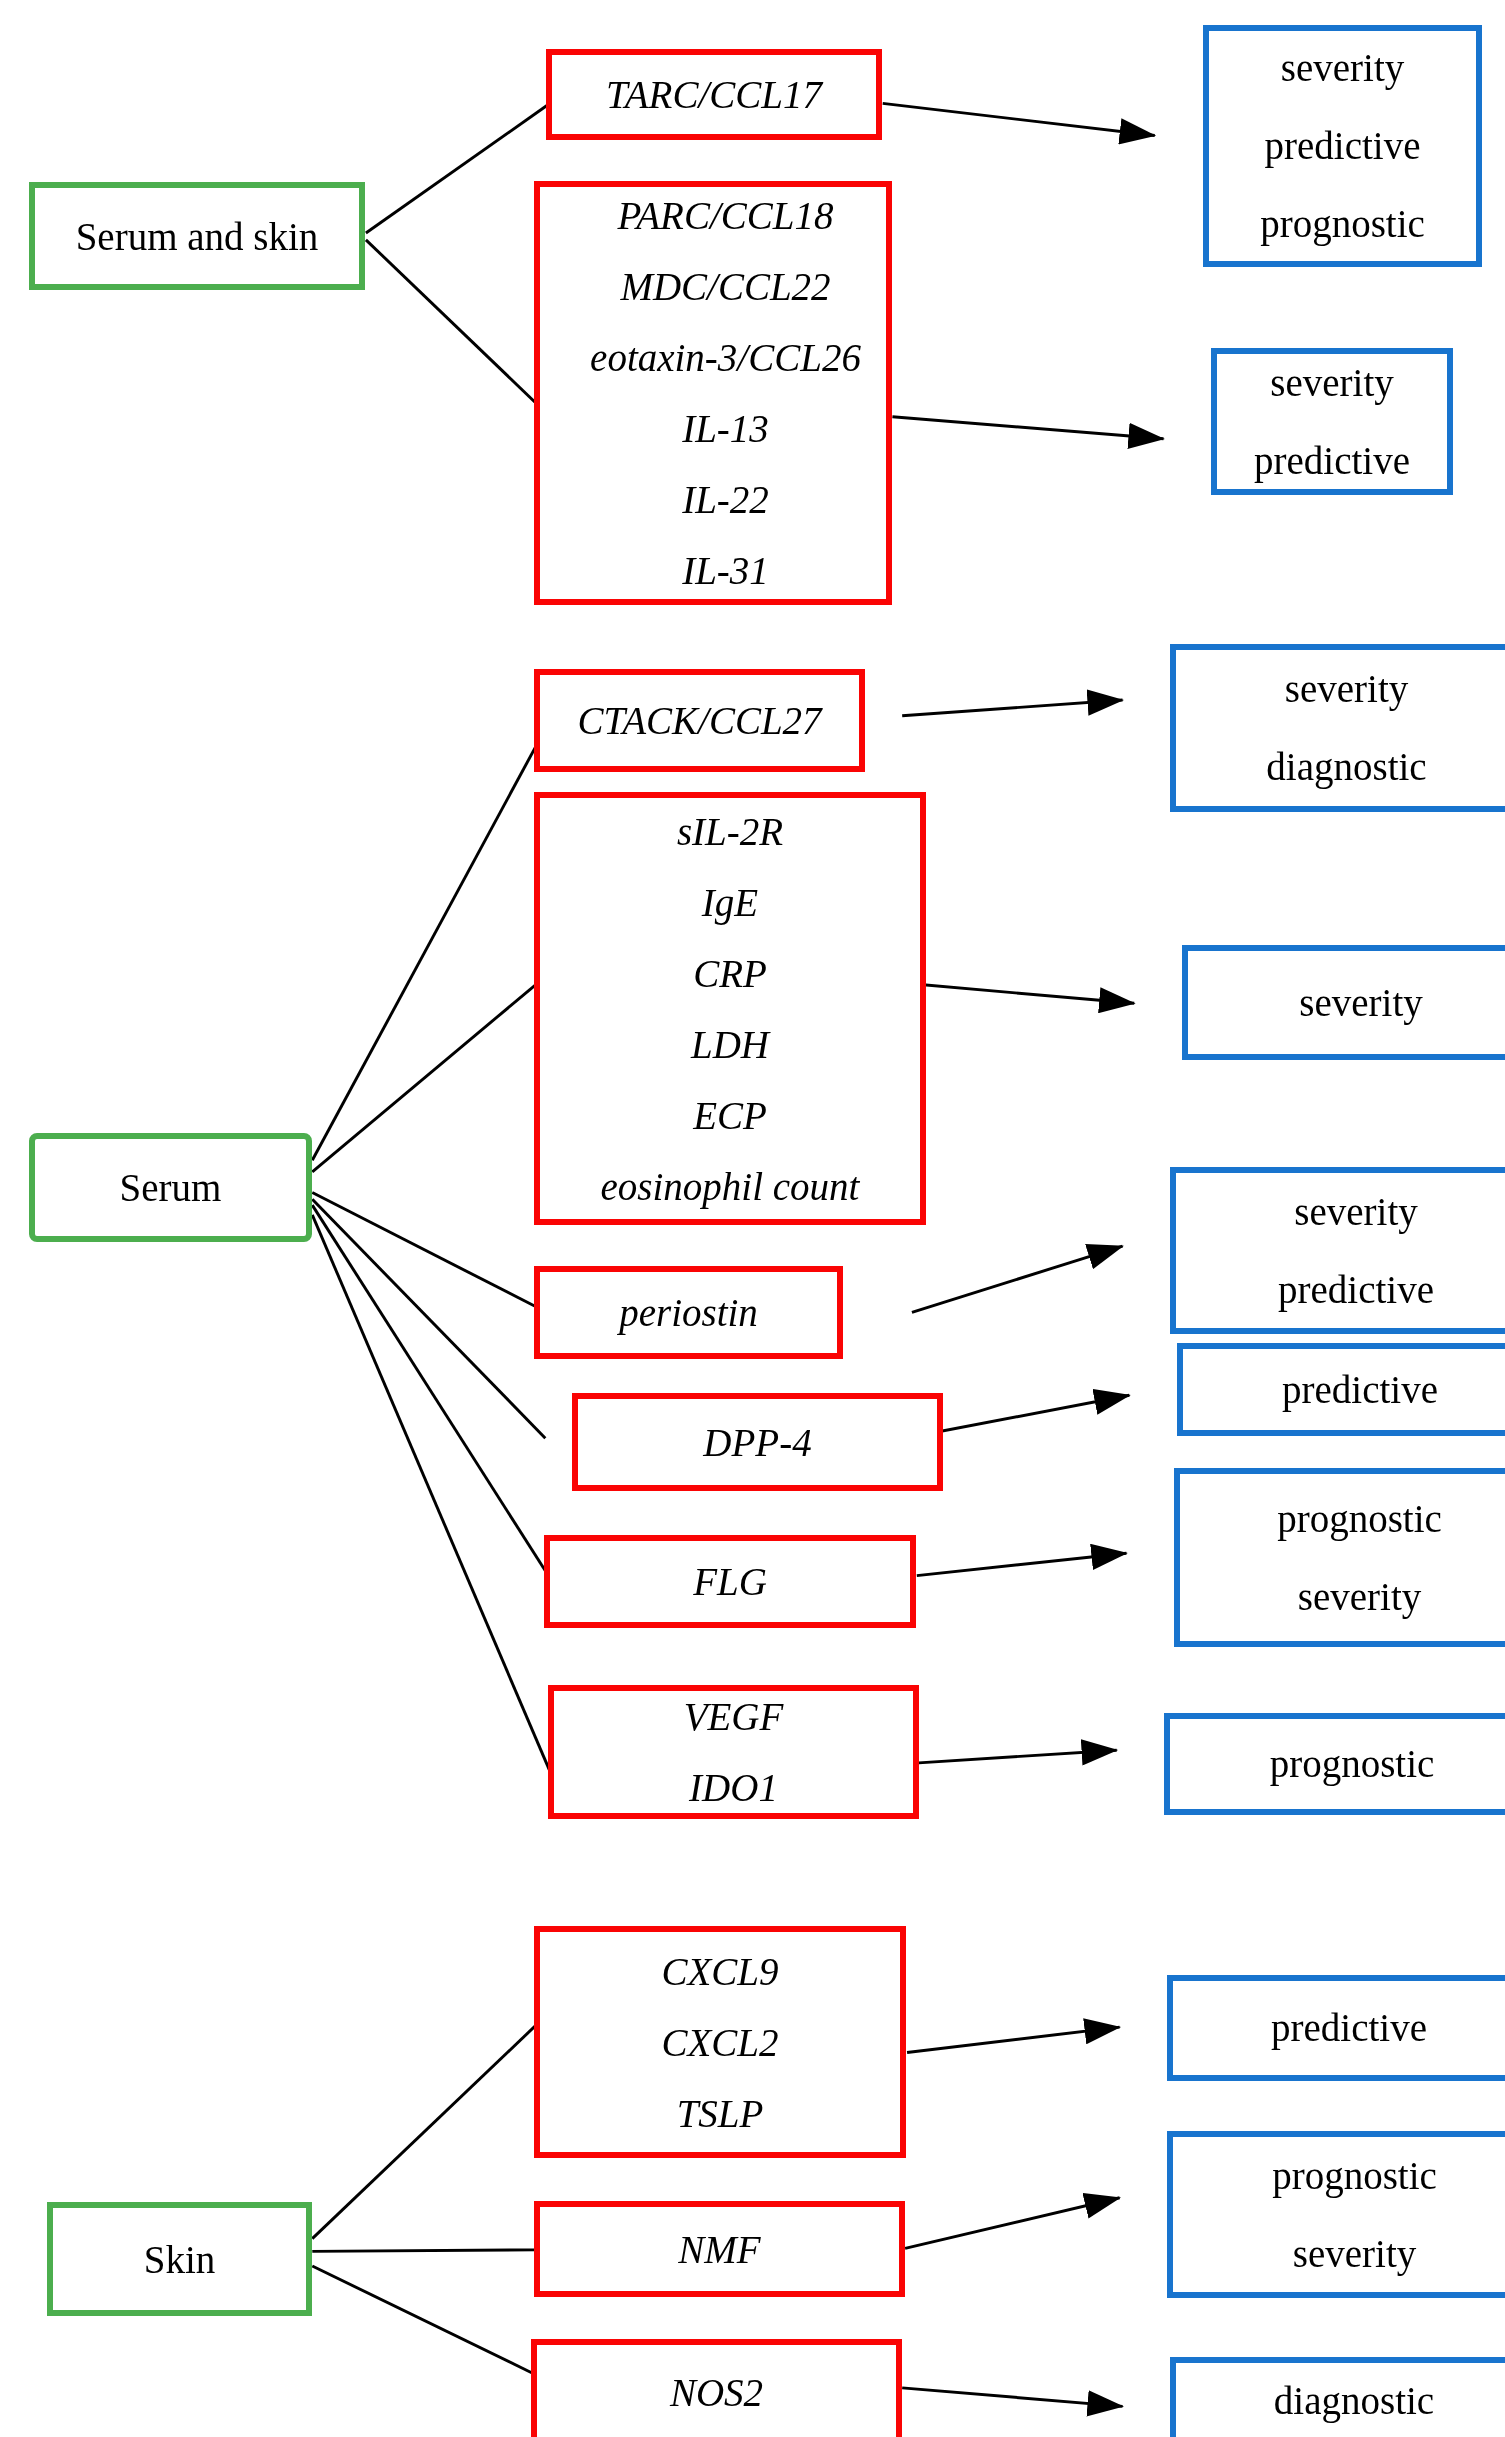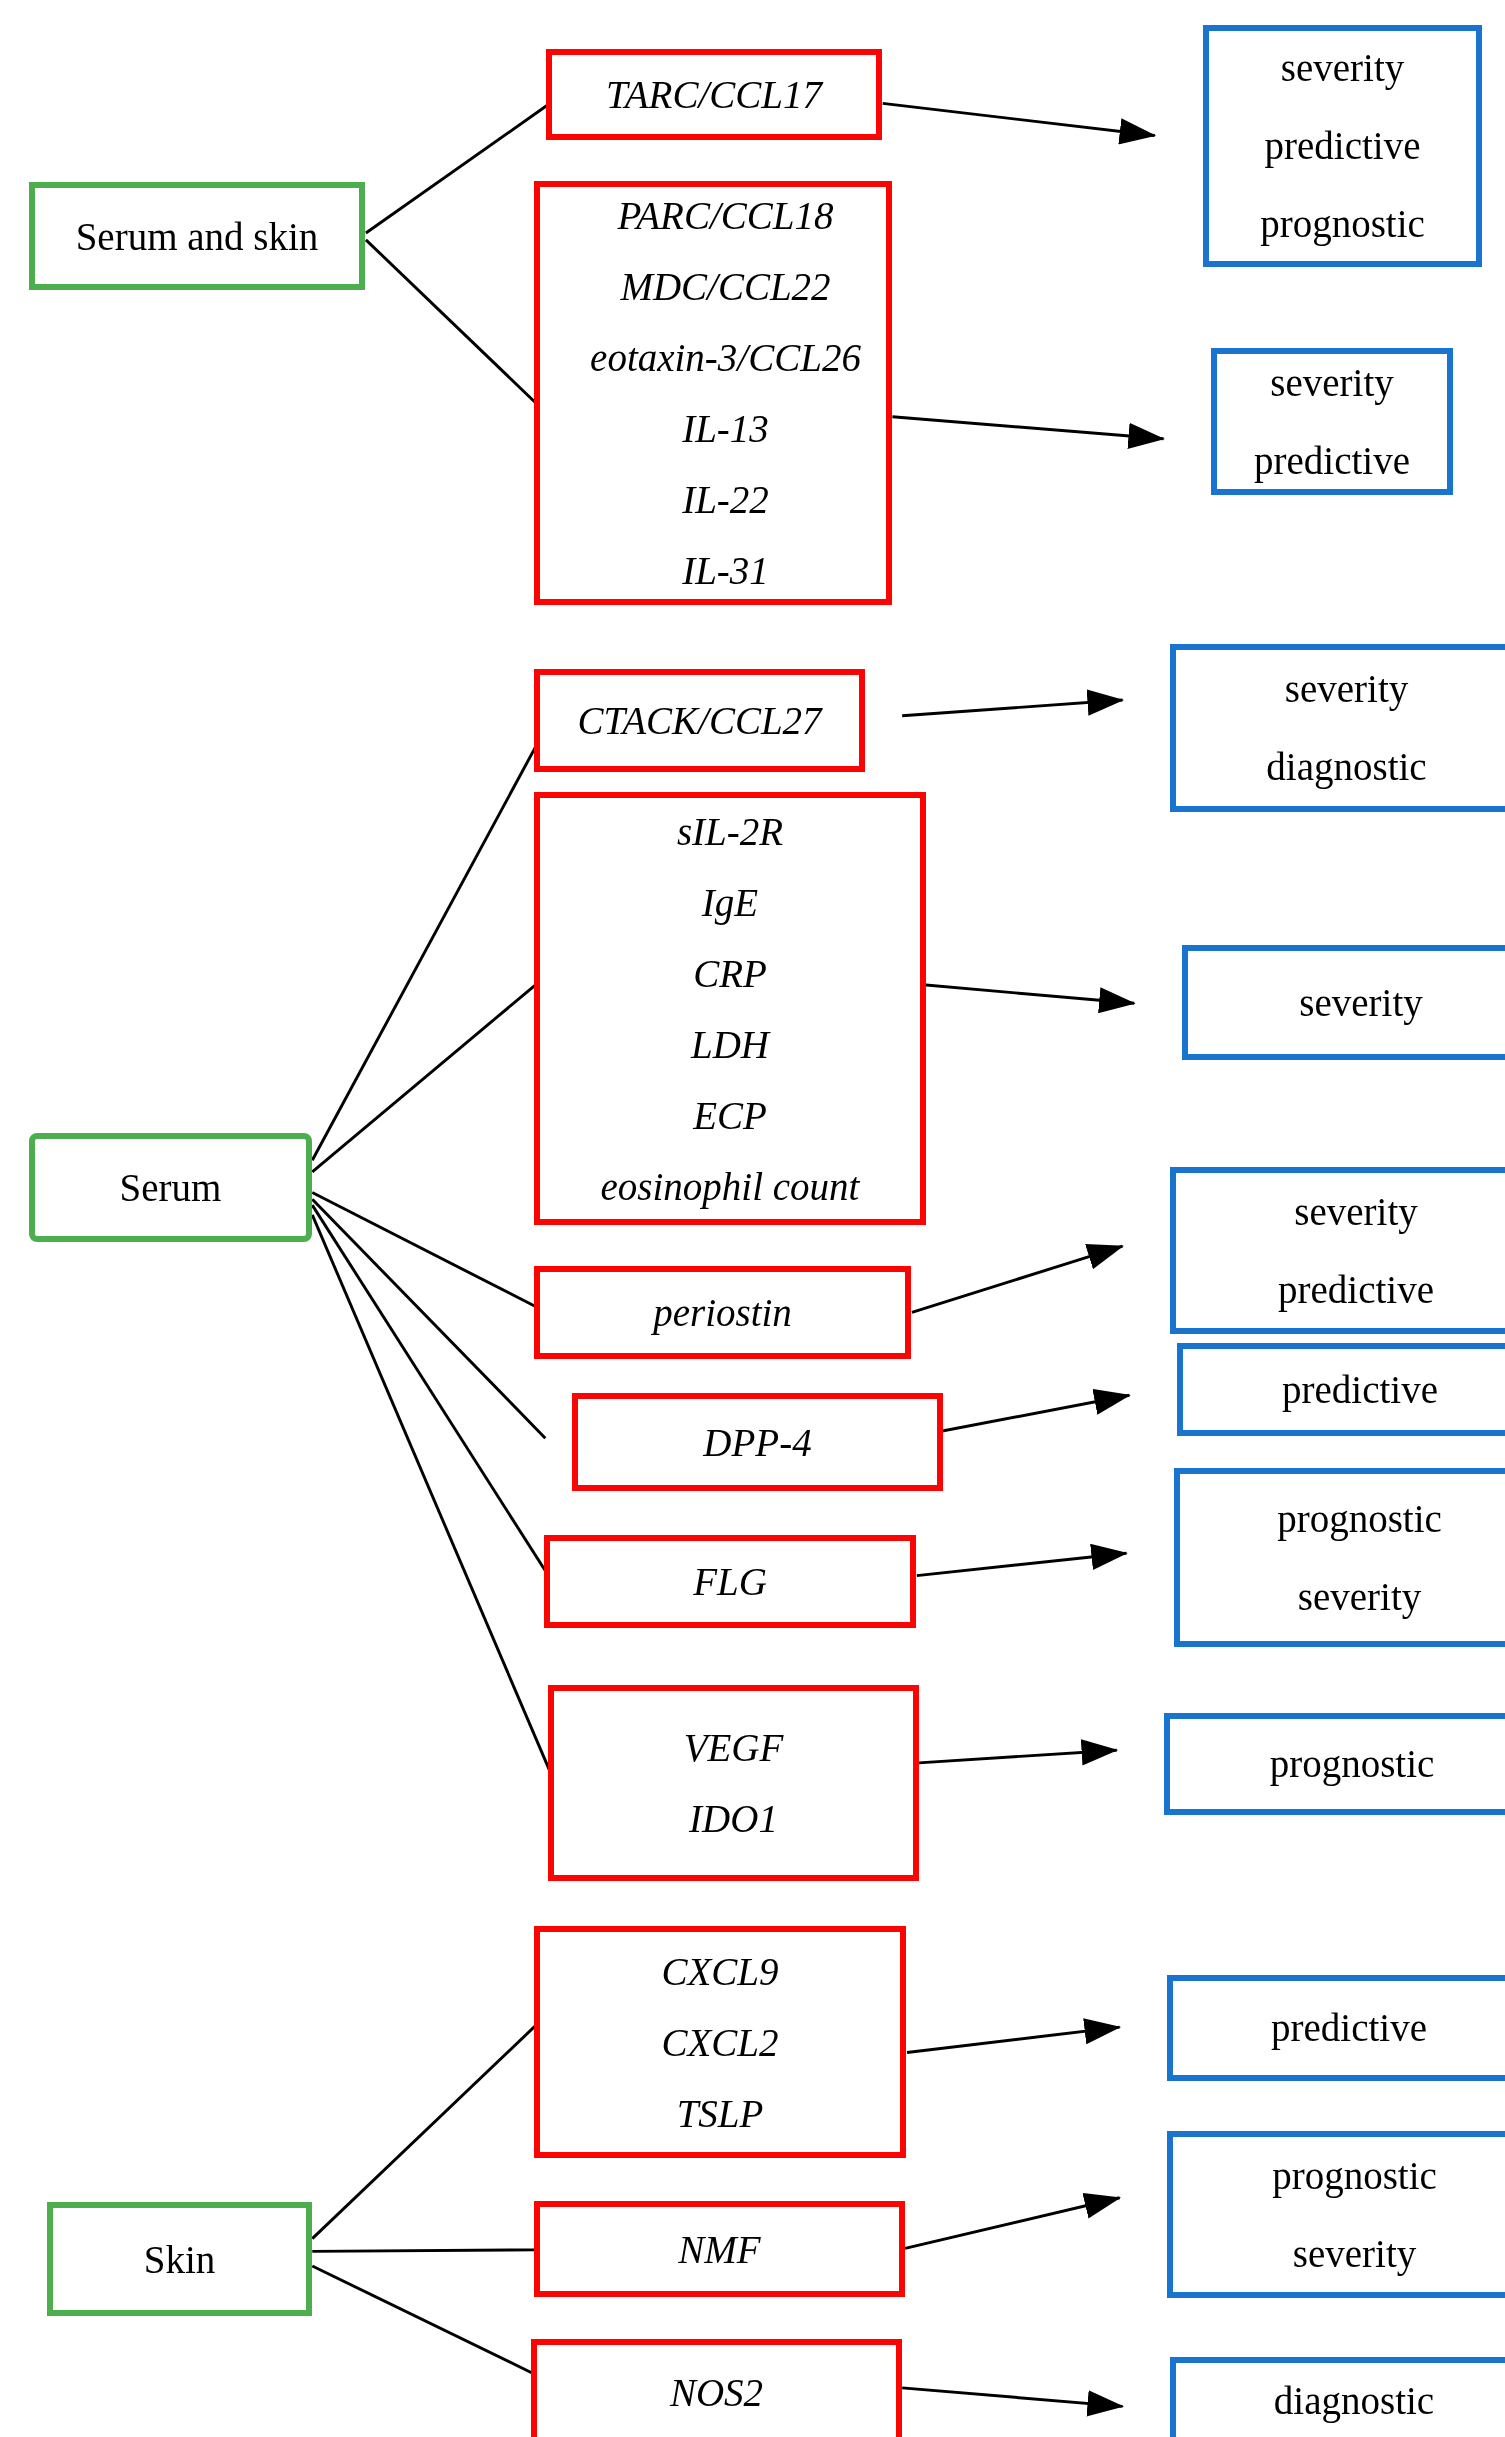--- a/index.html
+++ b/index.html
@@ -108,41 +108,41 @@
     <div class="box utility" style="left: 1129px; top: 644px; width: 353px; height: 168px;">
       <div class="line">severity</div>
       <div class="line">diagnostic</div>
     </div>
     <div class="box utility" style="left: 1141px; top: 945px; width: 358px; height: 115px;">
       <div class="line">severity</div>
     </div>
     <div class="box source" style="left: 29px; top: 1133px; width: 283px; height: 109px; border-radius: 8px;">
       <div class="line">Serum</div>
     </div>
-    <div class="box biomarker" style="left: 534px; top: 1266px; width: 377px; height: 93px;">
+    <div class="box biomarker" style="left: 534px; top: 1266px; width: 309px; height: 93px;">
       <div class="line">periostin</div>
     </div>
     <div class="box utility" style="left: 1129px; top: 1167px; width: 372px; height: 167px;">
       <div class="line">severity</div>
       <div class="line">predictive</div>
     </div>
     <div class="box biomarker" style="left: 544px; top: 1393px; width: 371px; height: 98px; margin-left: 28px;">
       <div class="line">DPP-4</div>
     </div>
     <div class="box utility" style="left: 1136px; top: 1343px; width: 366px; height: 93px;">
       <div class="line">predictive</div>
     </div>
     <div class="box biomarker" style="left: 544px; top: 1535px; width: 372px; height: 93px;">
       <div class="line">FLG</div>
     </div>
     <div class="box utility" style="left: 1133px; top: 1468px; width: 371px; height: 179px;">
       <div class="line">prognostic</div>
       <div class="line">severity</div>
     </div>
-    <div class="box biomarker" style="left: 548px; top: 1685px; width: 371px; height: 196px;">
+    <div class="box biomarker" style="left: 548px; top: 1685px; width: 371px; height: 134px;">
       <div class="line">VEGF</div>
       <div class="line">IDO1</div>
     </div>
     <div class="box utility" style="left: 1123px; top: 1713px; width: 376px; height: 102px;">
       <div class="line">prognostic</div>
     </div>
     <div class="box biomarker" style="left: 534px; top: 1926px; width: 372px; height: 232px;">
       <div class="line">CXCL9</div>
       <div class="line">CXCL2</div>
       <div class="line">TSLP</div>

